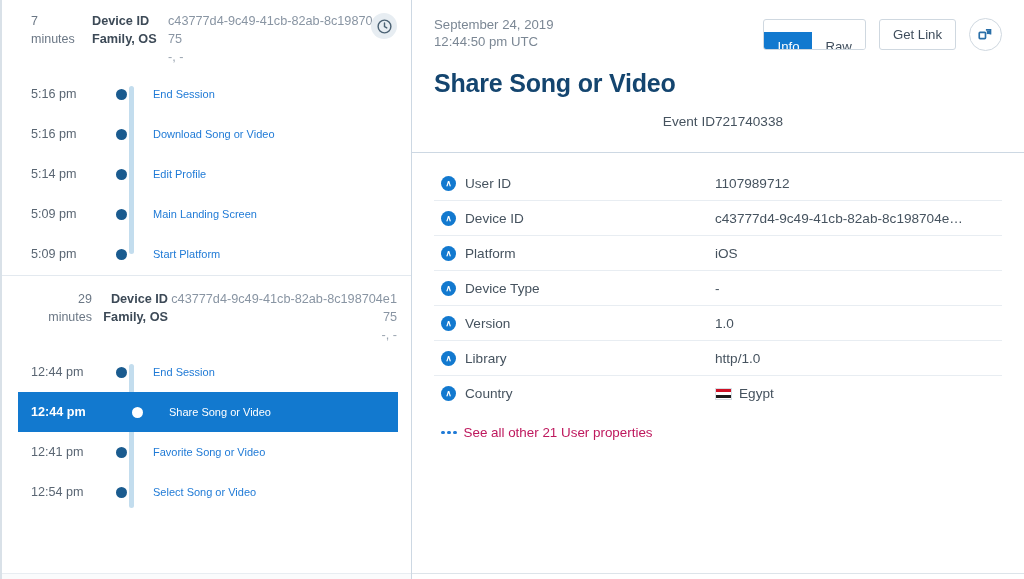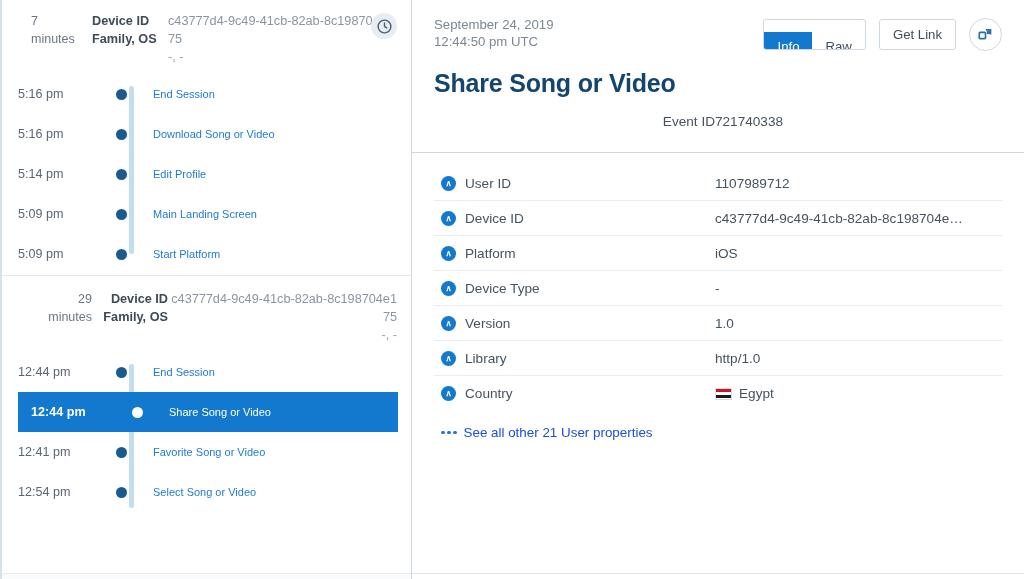--- a/index.html
+++ b/index.html
@@ -91,21 +91,21 @@
   }
   .event-row {
     position: relative;
     height: 40px;
     display: flex;
     align-items: center;
     cursor: pointer;
   }
   .event-row .etime {
     width: 110px;
-    padding-left: 16px;
+    padding-left: 29px;
     font-size: 12.6px;
     color: #5a6673;
     white-space: nowrap;
   }
   .event-dot-wrap {
     width: 18px;
     display: flex;
     justify-content: center;
     align-items: center;
     position: relative;
@@ -309,21 +309,21 @@
   .flag-r { background: #ce1126; }
   .flag-w { background: #ffffff; }
   .flag-b { background: #1b1b1b; }
 
   .see-all {
     display: flex;
     align-items: center;
     gap: 7px;
     padding: 14px 22px 0 29px;
     font-size: 13.4px;
-    color: #1d4ed8;
+    color: #be185d;
     cursor: pointer;
   }
   .dots-icon {
     display: inline-flex;
     gap: 2.5px;
     align-items: center;
   }
   .dots-icon b {
     width: 3.5px; height: 3.5px;
     border-radius: 50%;

